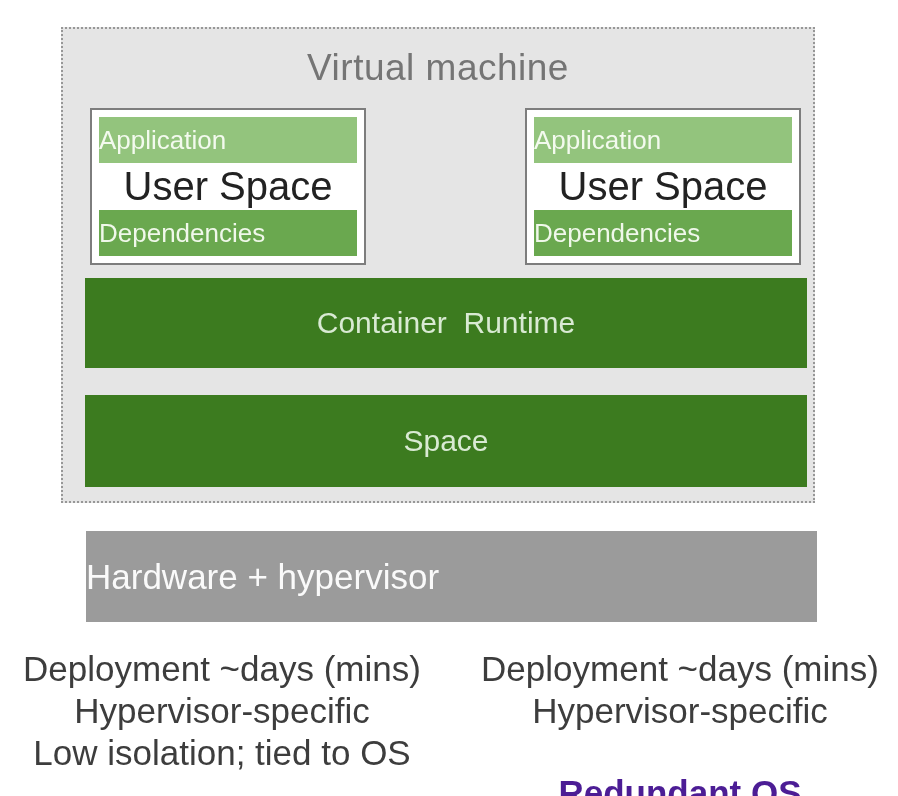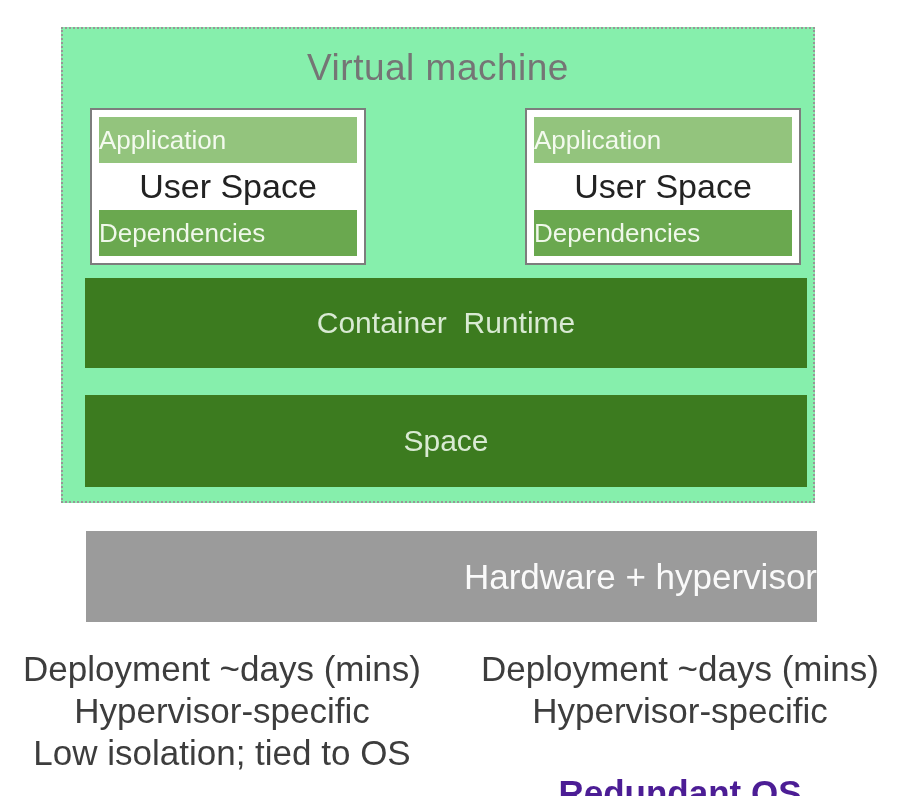--- a/index.html
+++ b/index.html
@@ -15,21 +15,21 @@
     font-family: "Liberation Sans", sans-serif;
     overflow: hidden;
   }
   
   .vm-box {
     position: absolute;
     left: 61px;
     top: 27px;
     width: 754px;
     height: 476px;
-    background: #86efac;
+    background: #e5e5e5;
     border: 2px dotted #979797;
     box-sizing: border-box;
   }
   .vm-title {
     position: absolute;
     left: 0;
     right: 0;
     top: 18px;
     text-align: center;
     font-size: 37px;
@@ -57,21 +57,21 @@
     align-items: center;
     font-size: 26px;
   }
   .app-bar  { background: #93c47d; color: #f3faee; }
   .deps-bar { background: #6aa84f; color: #f0f8ea; }
   .userspace {
     flex: 1;
     display: flex;
     align-items: center;
     justify-content: center;
-    font-size: 34px;
+    font-size: 40px;
     color: #222222;
     background: #ffffff;
   }
   
   .big-bar {
     position: absolute;
     left: 22px;
     width: 722px;
     background: #3c7b1f;
     display: flex;
@@ -86,21 +86,21 @@
   
   .hardware-bar {
     position: absolute;
     left: 86px;
     top: 531px;
     width: 731px;
     height: 91px;
     background: #9b9b9b;
     display: flex;
     align-items: center;
-    justify-content: flex-end;
+    justify-content: flex-start;
     font-size: 35px;
     color: #fafafa;
   }
   
   .notes {
     position: absolute;
     left: 0;
     top: 648px;
     width: 898px;
     display: flex;

